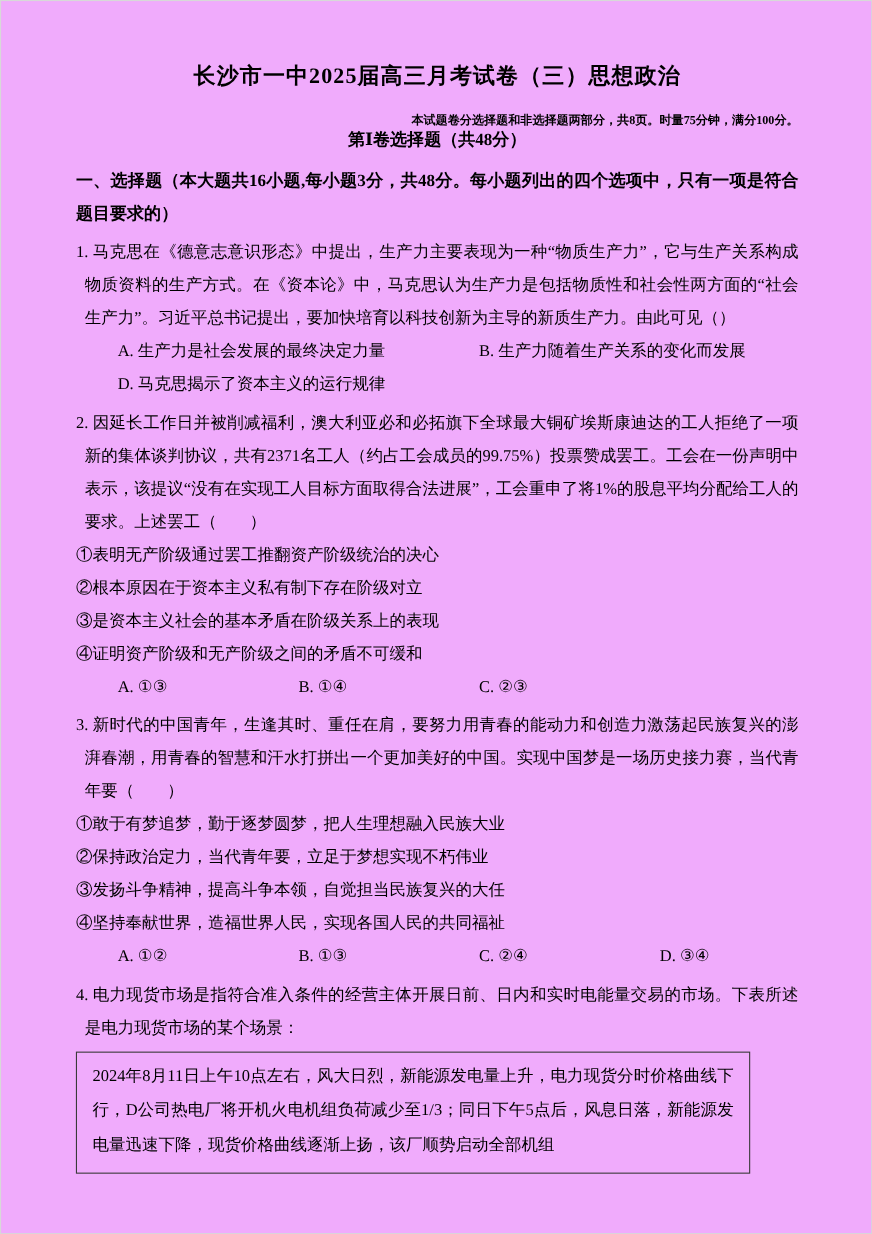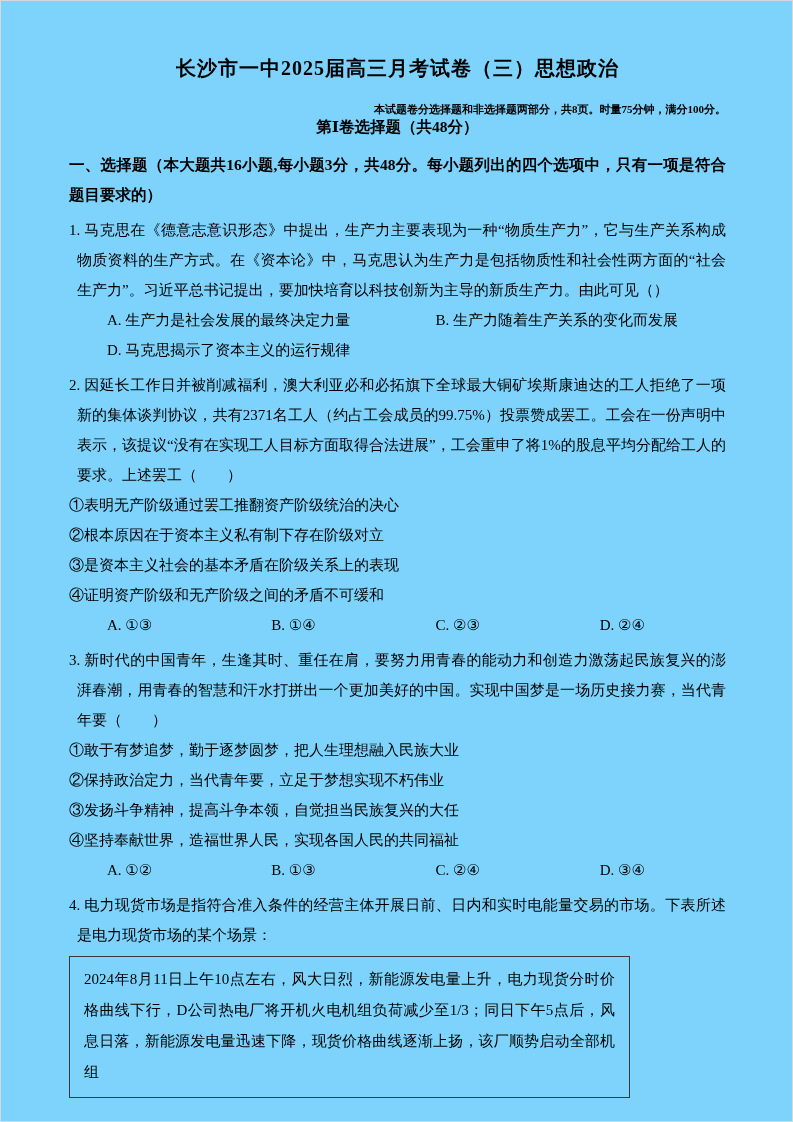--- a/index.html
+++ b/index.html
@@ -7,21 +7,21 @@
   body {
     width: 793px; height: 1122px;
     font-family: "Liberation Serif", "DejaVu Serif", serif;
     color: #000000;
   }
   .page {
     width: 793px; height: 1122px;
     padding: 54px 66px 0 68px;
     border: 1px solid #d8d8d8;
     overflow: hidden;
-    background: #7dd3fc;
+    background: #f0abfc;
   }
   .title {
     font-size: 20px; font-weight: 700;
     text-align: center; letter-spacing: 1px;
     margin-bottom: 20px;
   }
   .subtitle {
     font-size: 11px; font-weight: 700;
     text-align: right;
   }
@@ -46,21 +46,21 @@
     font-size: 15px; line-height: 30px;
   }
   .options {
     display: grid;
     font-size: 15px; line-height: 30px;
   }
   .two-col  { grid-template-columns: 1fr 1fr; }
   .four-col { grid-template-columns: 1fr 1fr 1fr 1fr; }
   .option { white-space: nowrap; margin-left: 38px; }
   .scenario-box {
-    width: 561px;
+    width: 613px;
     border: 1px solid #3a3a3a;
     margin-top: 6px;
     padding: 7px 14px 9px 14px;
     font-size: 15px; line-height: 31px;
     text-align: justify;
   }
 </style>
 </head>
 <body>
 
@@ -83,21 +83,20 @@
   <div class="question">
     <div class="stem">2. 因延长工作日并被削减福利，澳大利亚必和必拓旗下全球最大铜矿埃斯康迪达的工人拒绝了一项新的集体谈判协议，共有2371名工人（约占工会成员的99.75%）投票赞成罢工。工会在一份声明中表示，该提议“没有在实现工人目标方面取得合法进展”，工会重申了将1%的股息平均分配给工人的要求。上述罢工（　　）</div>
     <div class="statement">①表明无产阶级通过罢工推翻资产阶级统治的决心</div>
     <div class="statement">②根本原因在于资本主义私有制下存在阶级对立</div>
     <div class="statement">③是资本主义社会的基本矛盾在阶级关系上的表现</div>
     <div class="statement">④证明资产阶级和无产阶级之间的矛盾不可缓和</div>
     <div class="options four-col">
       <div class="option">A. ①③</div>
       <div class="option">B. ①④</div>
       <div class="option">C. ②③</div>
-      <div class="option">D. ②④</div>
     </div>
   </div>
 
   <div class="question">
     <div class="stem">3. 新时代的中国青年，生逢其时、重任在肩，要努力用青春的能动力和创造力激荡起民族复兴的澎湃春潮，用青春的智慧和汗水打拼出一个更加美好的中国。实现中国梦是一场历史接力赛，当代青年要（　　）</div>
     <div class="statement">①敢于有梦追梦，勤于逐梦圆梦，把人生理想融入民族大业</div>
     <div class="statement">②保持政治定力，当代青年要，立足于梦想实现不朽伟业</div>
     <div class="statement">③发扬斗争精神，提高斗争本领，自觉担当民族复兴的大任</div>
     <div class="statement">④坚持奉献世界，造福世界人民，实现各国人民的共同福祉</div>
     <div class="options four-col">

